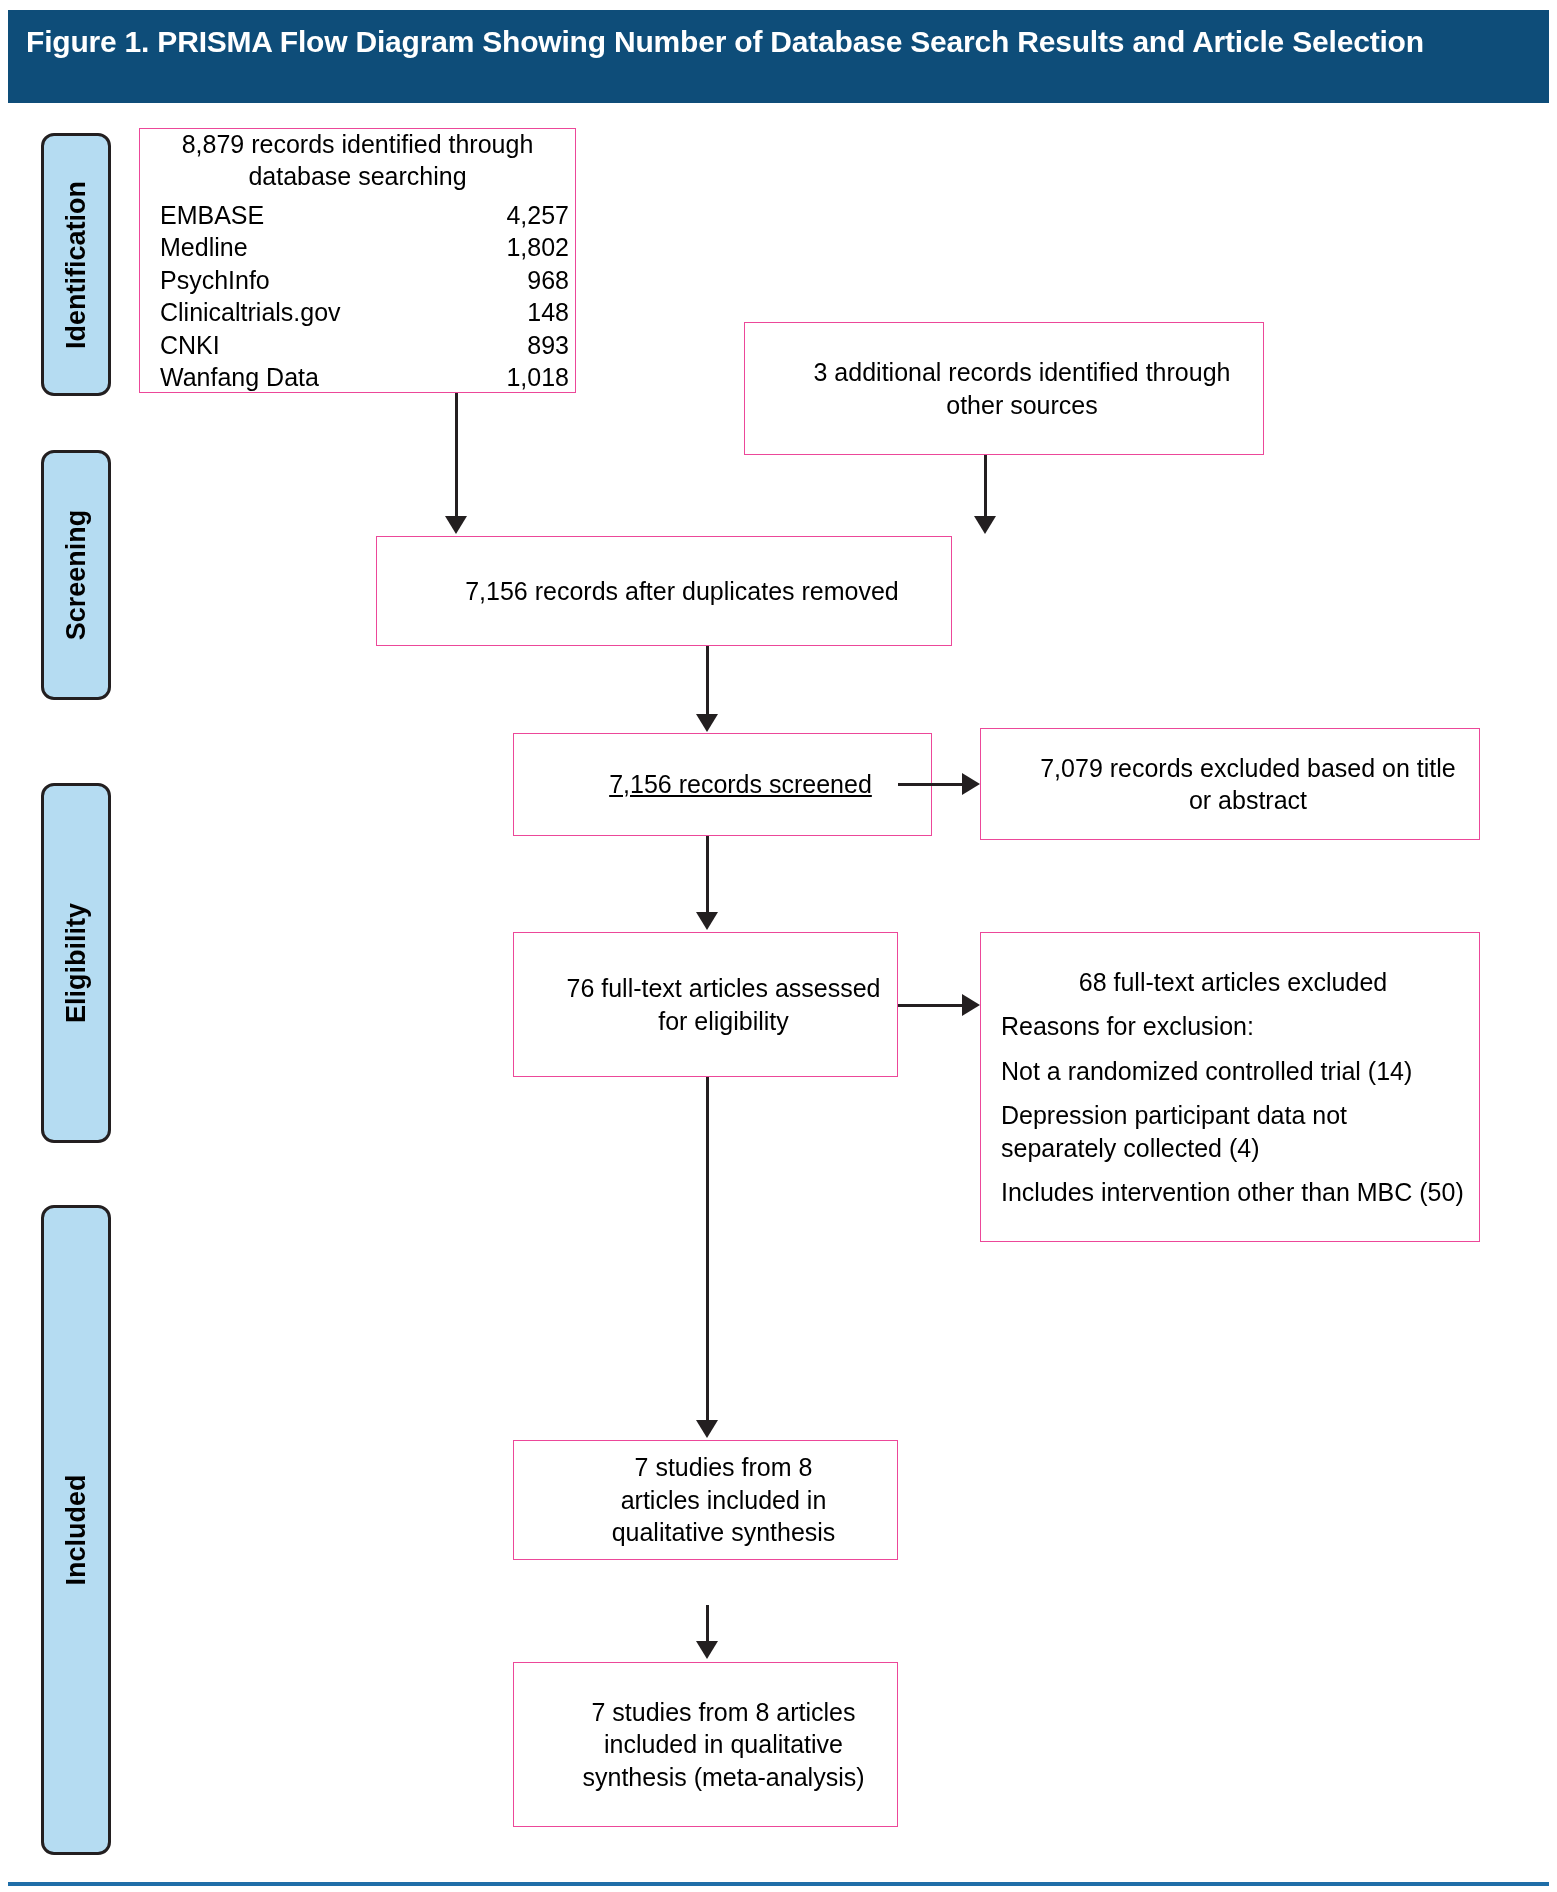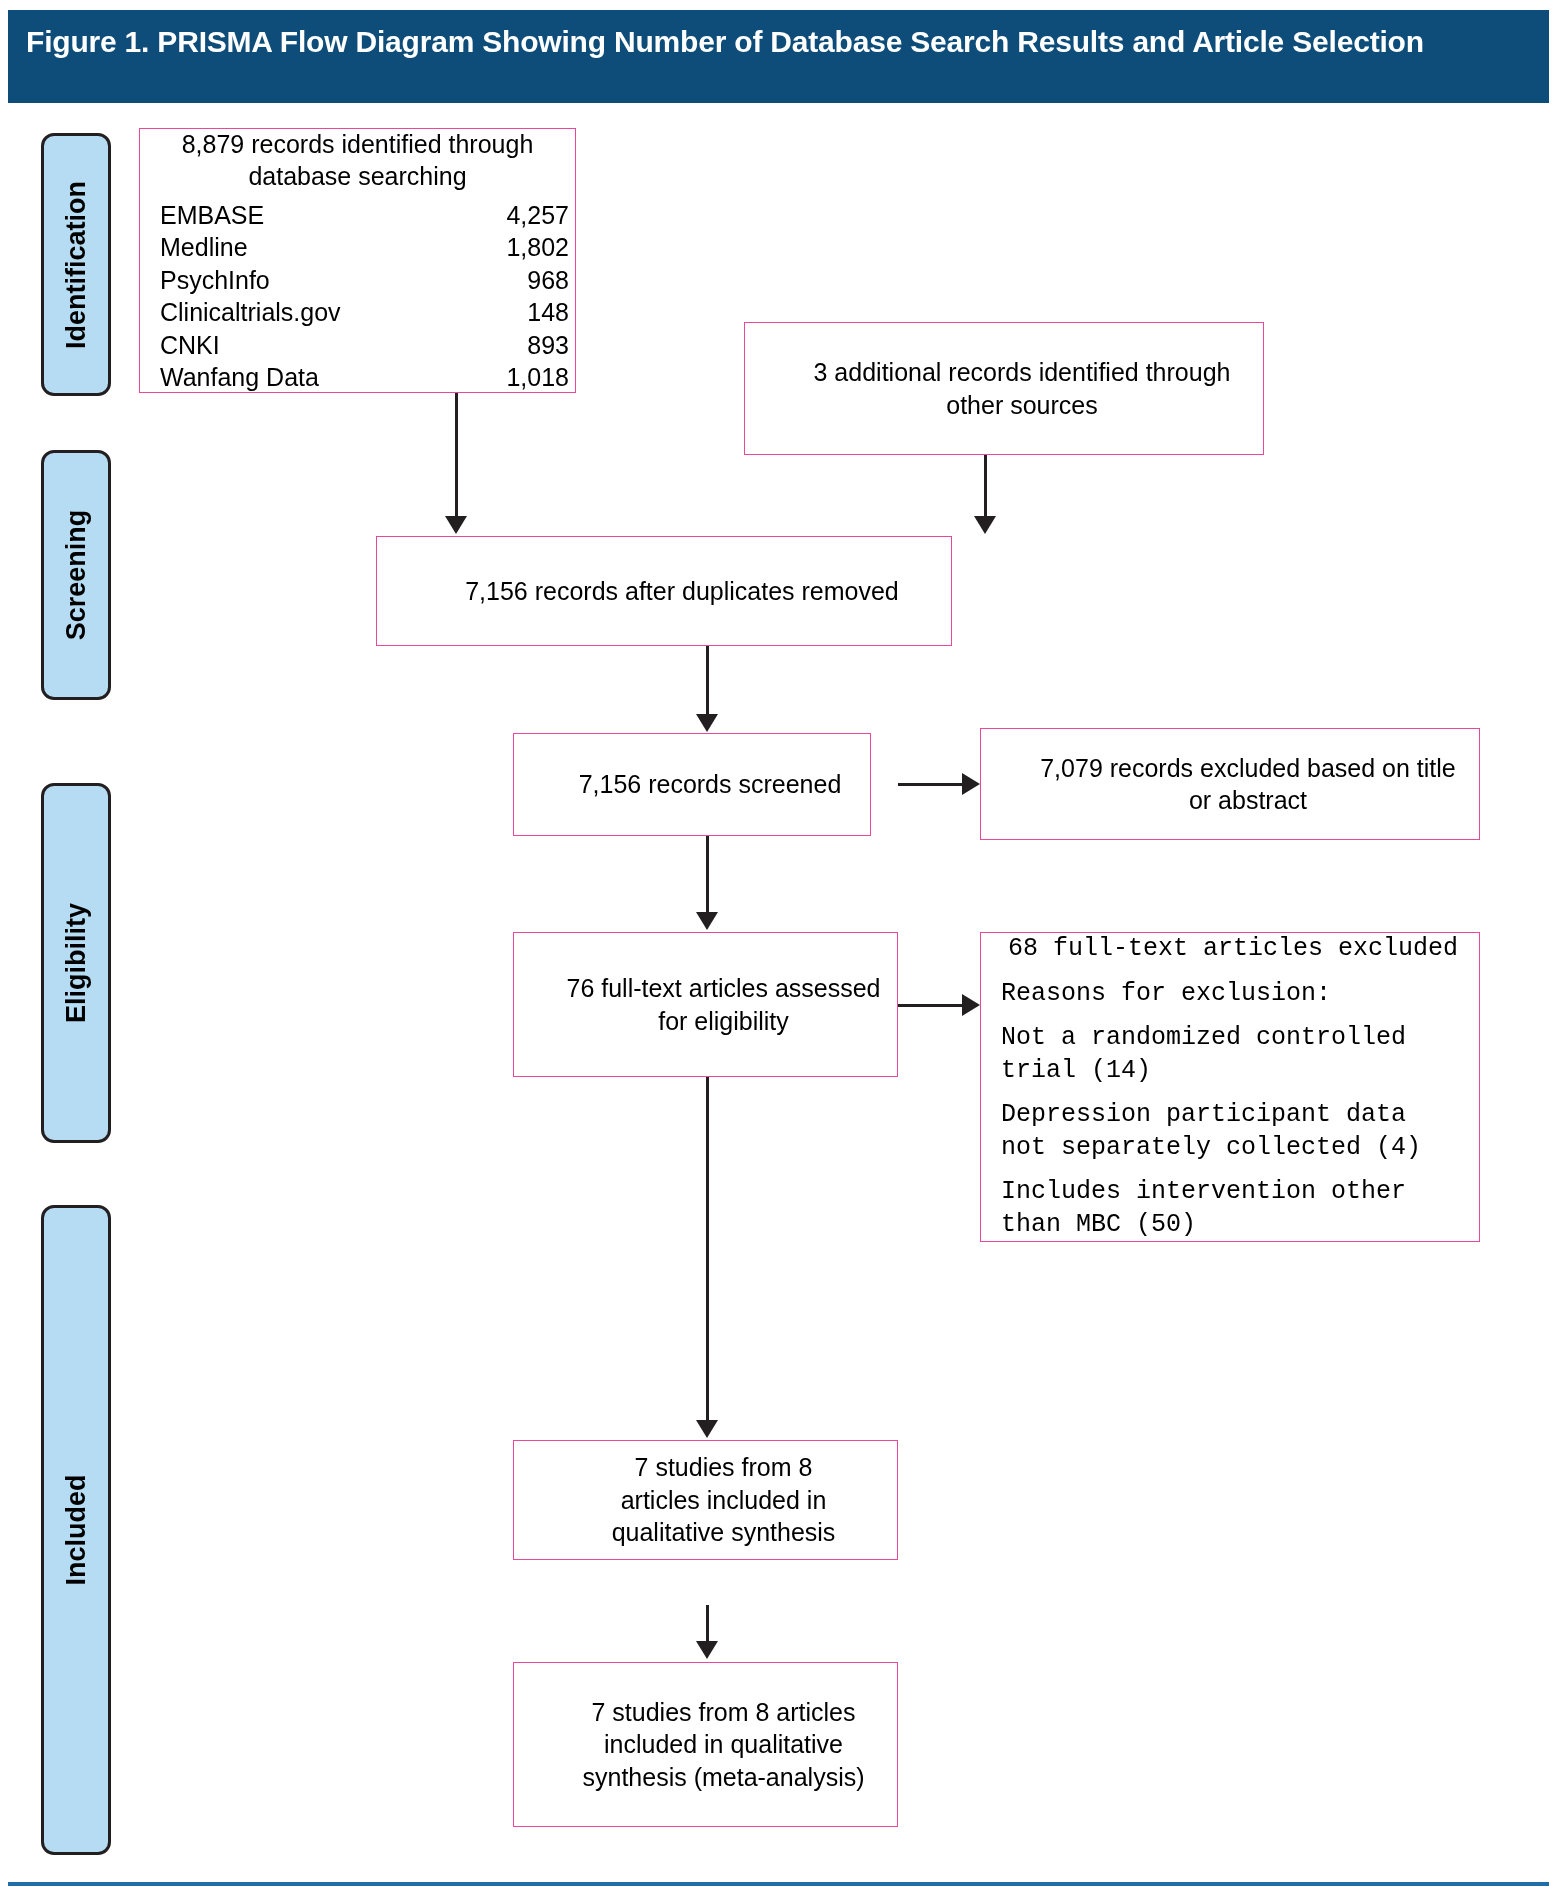--- a/index.html
+++ b/index.html
@@ -174,39 +174,39 @@
     <div class="ctr pad">
       <div>3 additional records identified through</div>
       <div>other sources</div>
     </div>
   </div>
 
   <div class="box" style="left:376px; top:536px; width:576px; height:110px;">
     <div class="ctr pad">7,156 records after duplicates removed</div>
   </div>
 
-  <div class="box" style="left:513px; top:733px; width:358px; height:103px;">
+  <div class="box" style="left:513px; top:733px; width:419px; height:103px;text-decoration:underline;">
     <div class="ctr pad">7,156 records screened</div>
   </div>
 
   <div class="box" style="left:980px; top:728px; width:500px; height:112px;">
     <div class="ctr pad">
       <div>7,079 records excluded based on title</div>
       <div>or abstract</div>
     </div>
   </div>
 
   <div class="box" style="left:513px; top:932px; width:385px; height:145px;">
     <div class="ctr pad">
       <div>76 full-text articles assessed</div>
       <div>for eligibility</div>
     </div>
   </div>
 
-  <div class="box" style="left:980px; top:932px; width:500px; height:310px;font-family:Liberation Mono, monospace;">
+  <div class="box" style="left:980px; top:932px; width:500px; height:310px;">
     <div class="reasons">
       <div class="hd">68 full-text articles excluded</div>
       <p>Reasons for exclusion:</p>
       <p>Not a randomized controlled trial (14)</p>
       <p>Depression participant data not separately collected (4)</p>
       <p>Includes intervention other than MBC (50)</p>
     </div>
   </div>
 
   <div class="box" style="left:513px; top:1440px; width:385px; height:120px;">

